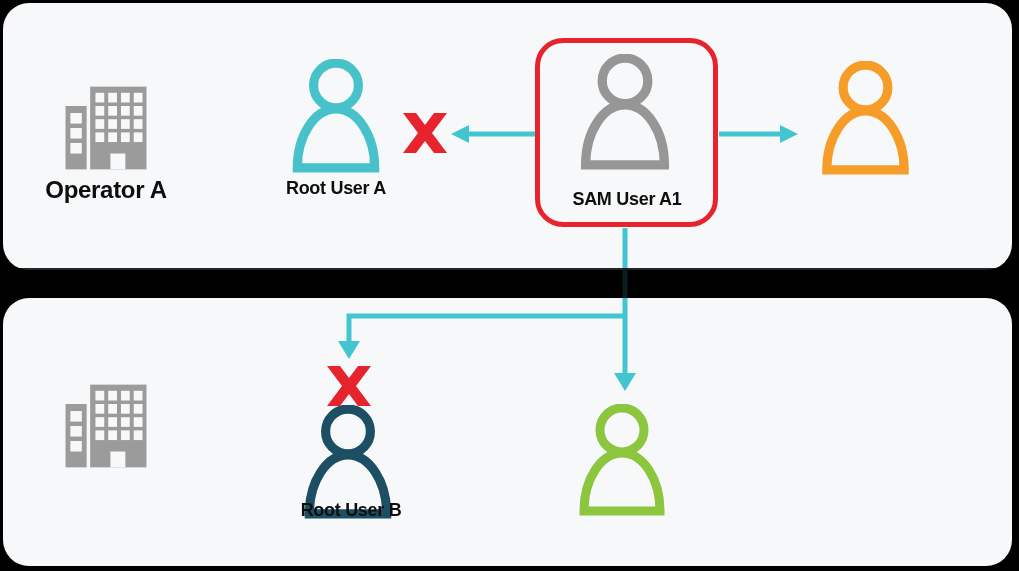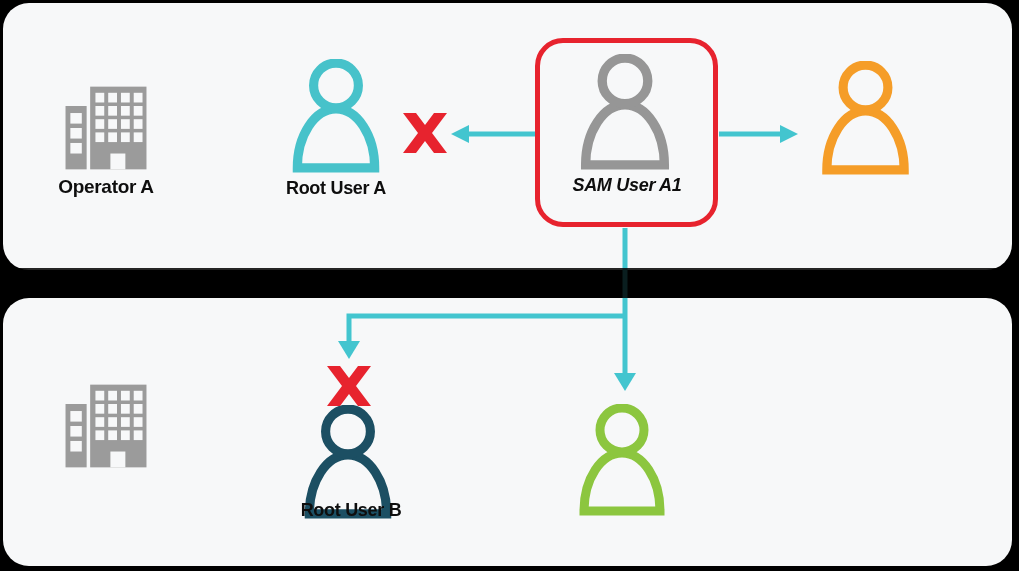--- a/index.html
+++ b/index.html
@@ -51,24 +51,24 @@
   .label {
     position: absolute;
     transform: translateX(-50%);
     white-space: nowrap;
     font-weight: 700;
     font-size: 18px;
     letter-spacing: -0.3px;
     color: var(--c-text, #0e0e0e);
     z-index: 5;
   }
-  .label-operator { font-size: 19px; text-align: right; }
+  .label-operator { font-size: 24px; text-align: right; }
   .label-op-a   { left: 106px; top: 176px; }
   .label-root-a { left: 336px; top: 178px; }
-  .label-a1     { left: 627px; top: 175px; font-style: italic; }
+  .label-a1     { left: 627px; top: 189px; }
   .label-a2     { left: 866px; top: 179px; }
   .label-op-b   { left: 106px; top: 476px; }
   .label-root-b { left: 351px; top: 500px; }
   .label-b1     { left: 626px; top: 525px; }
 
   .arrows {
     position: absolute;
     left: 0; top: 0;
     width: 1019px; height: 571px;
     z-index: 2;

